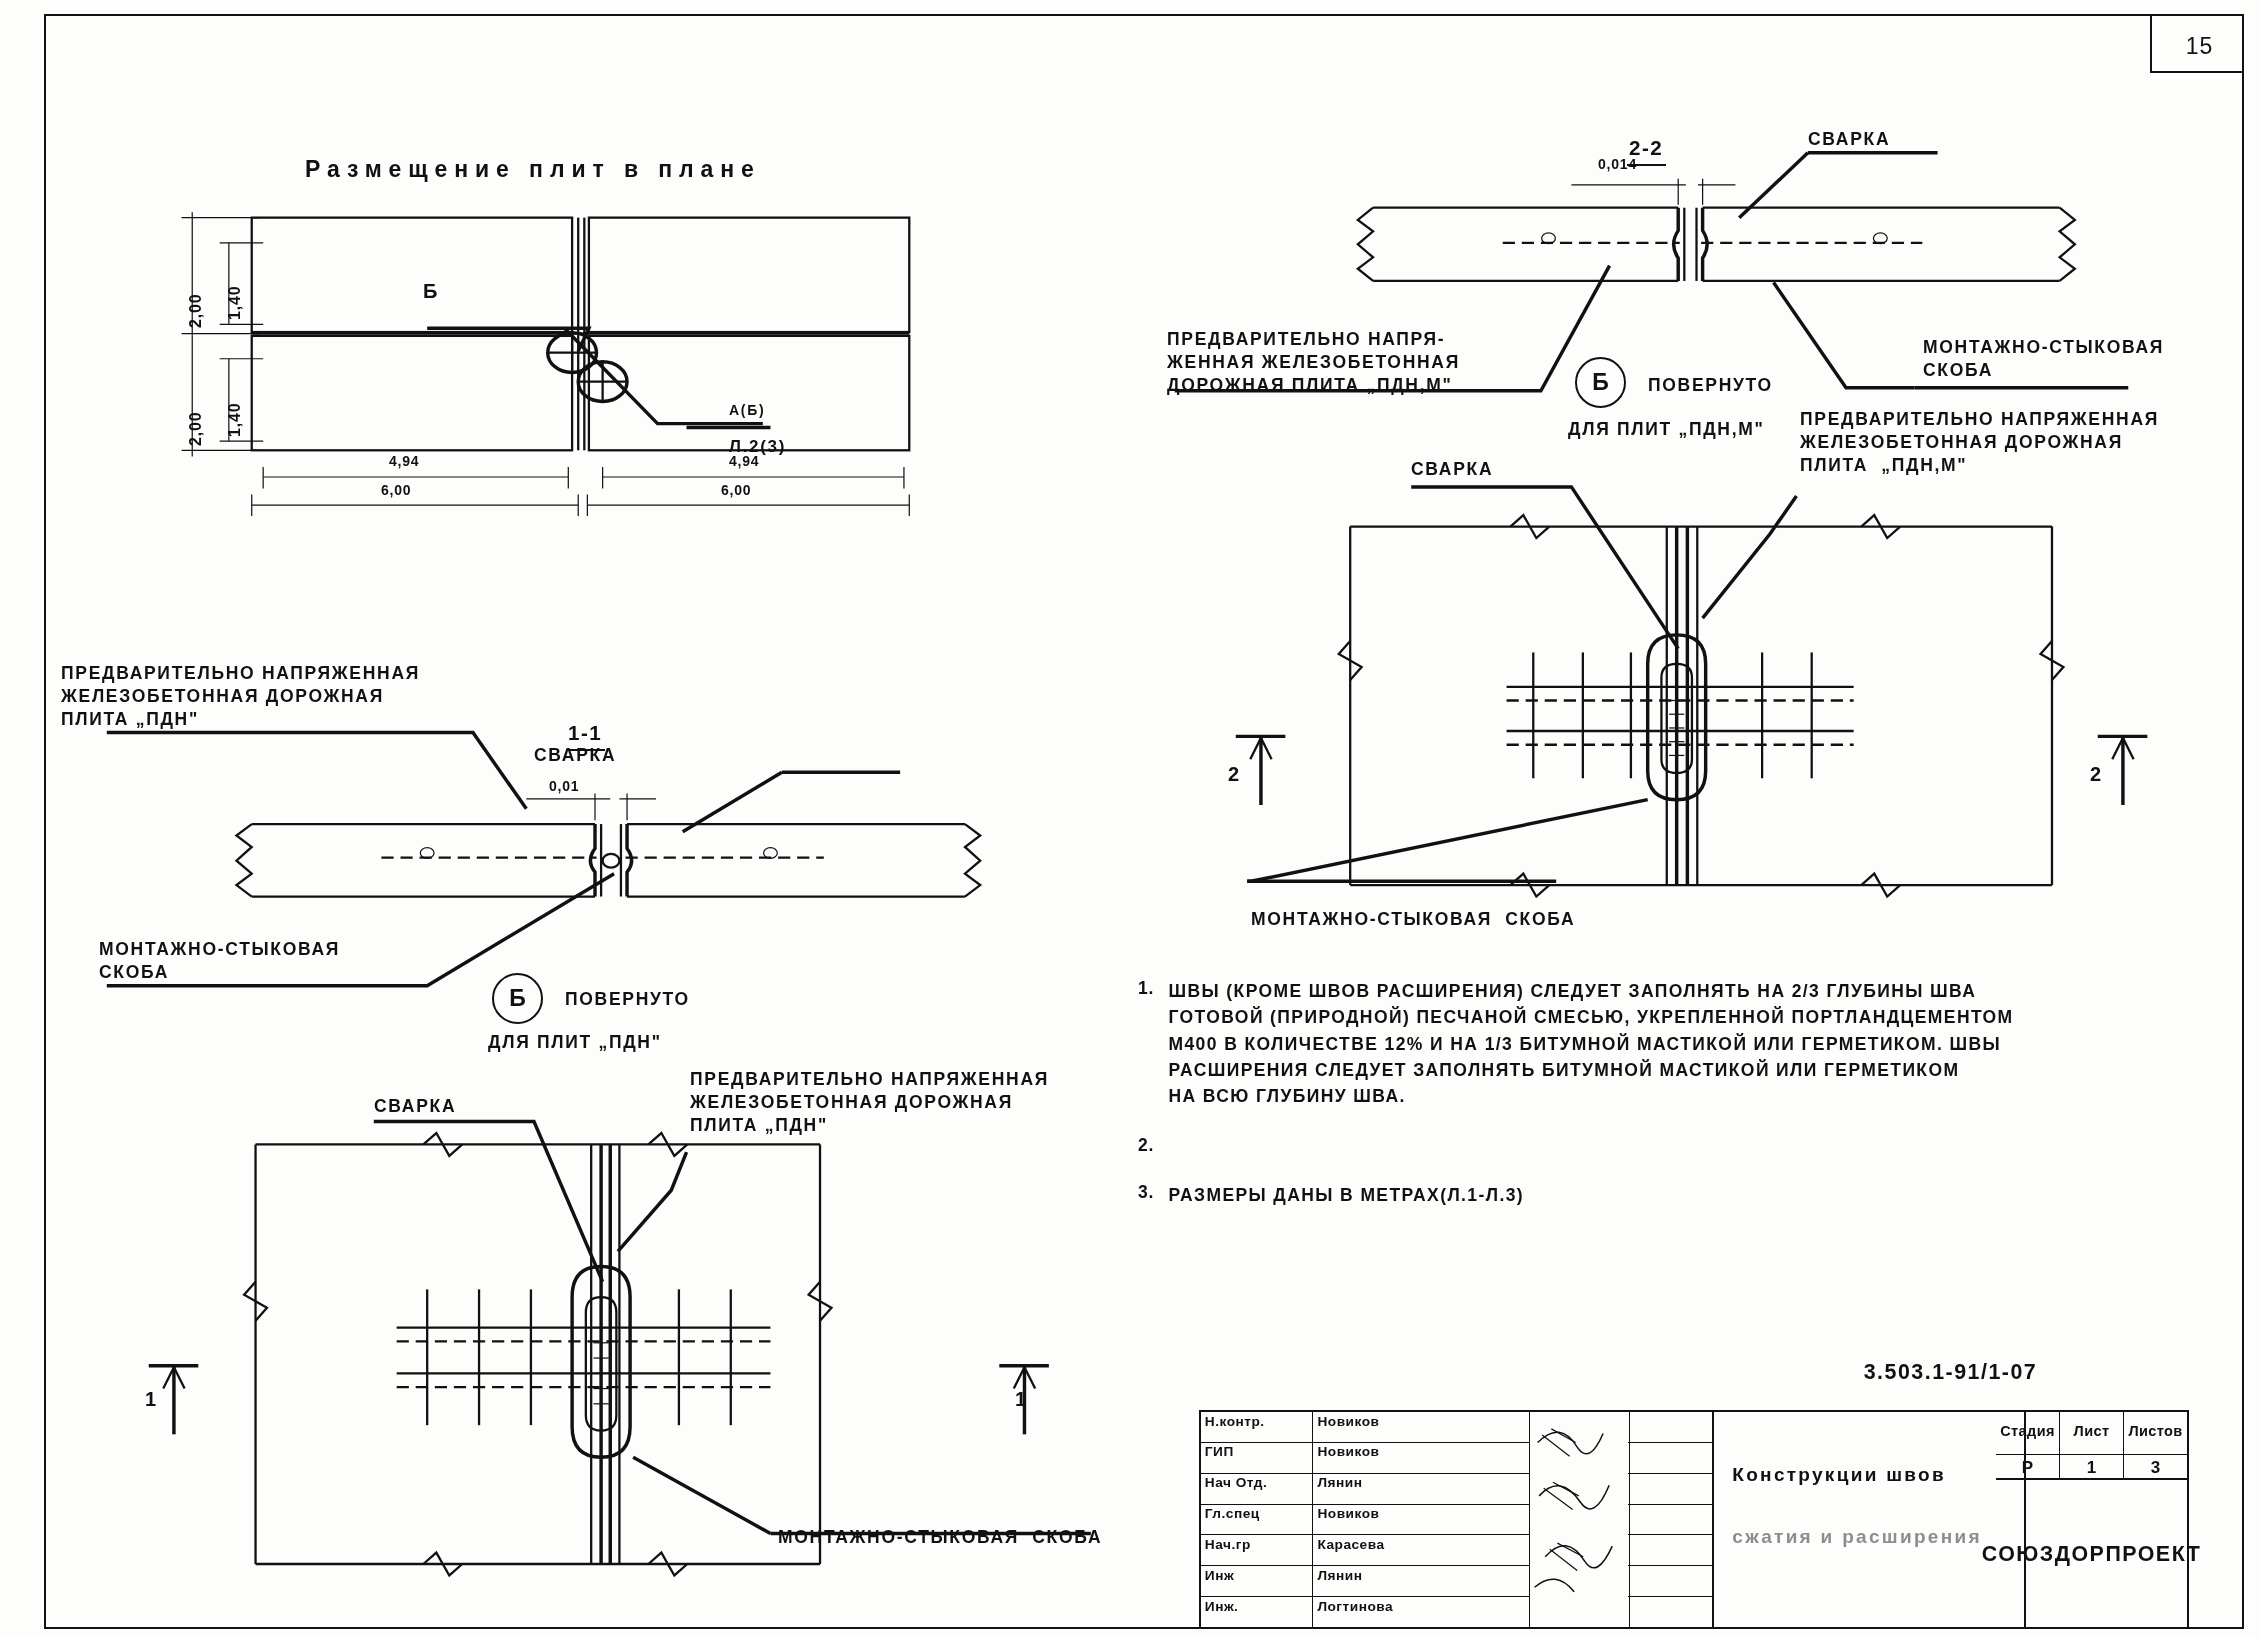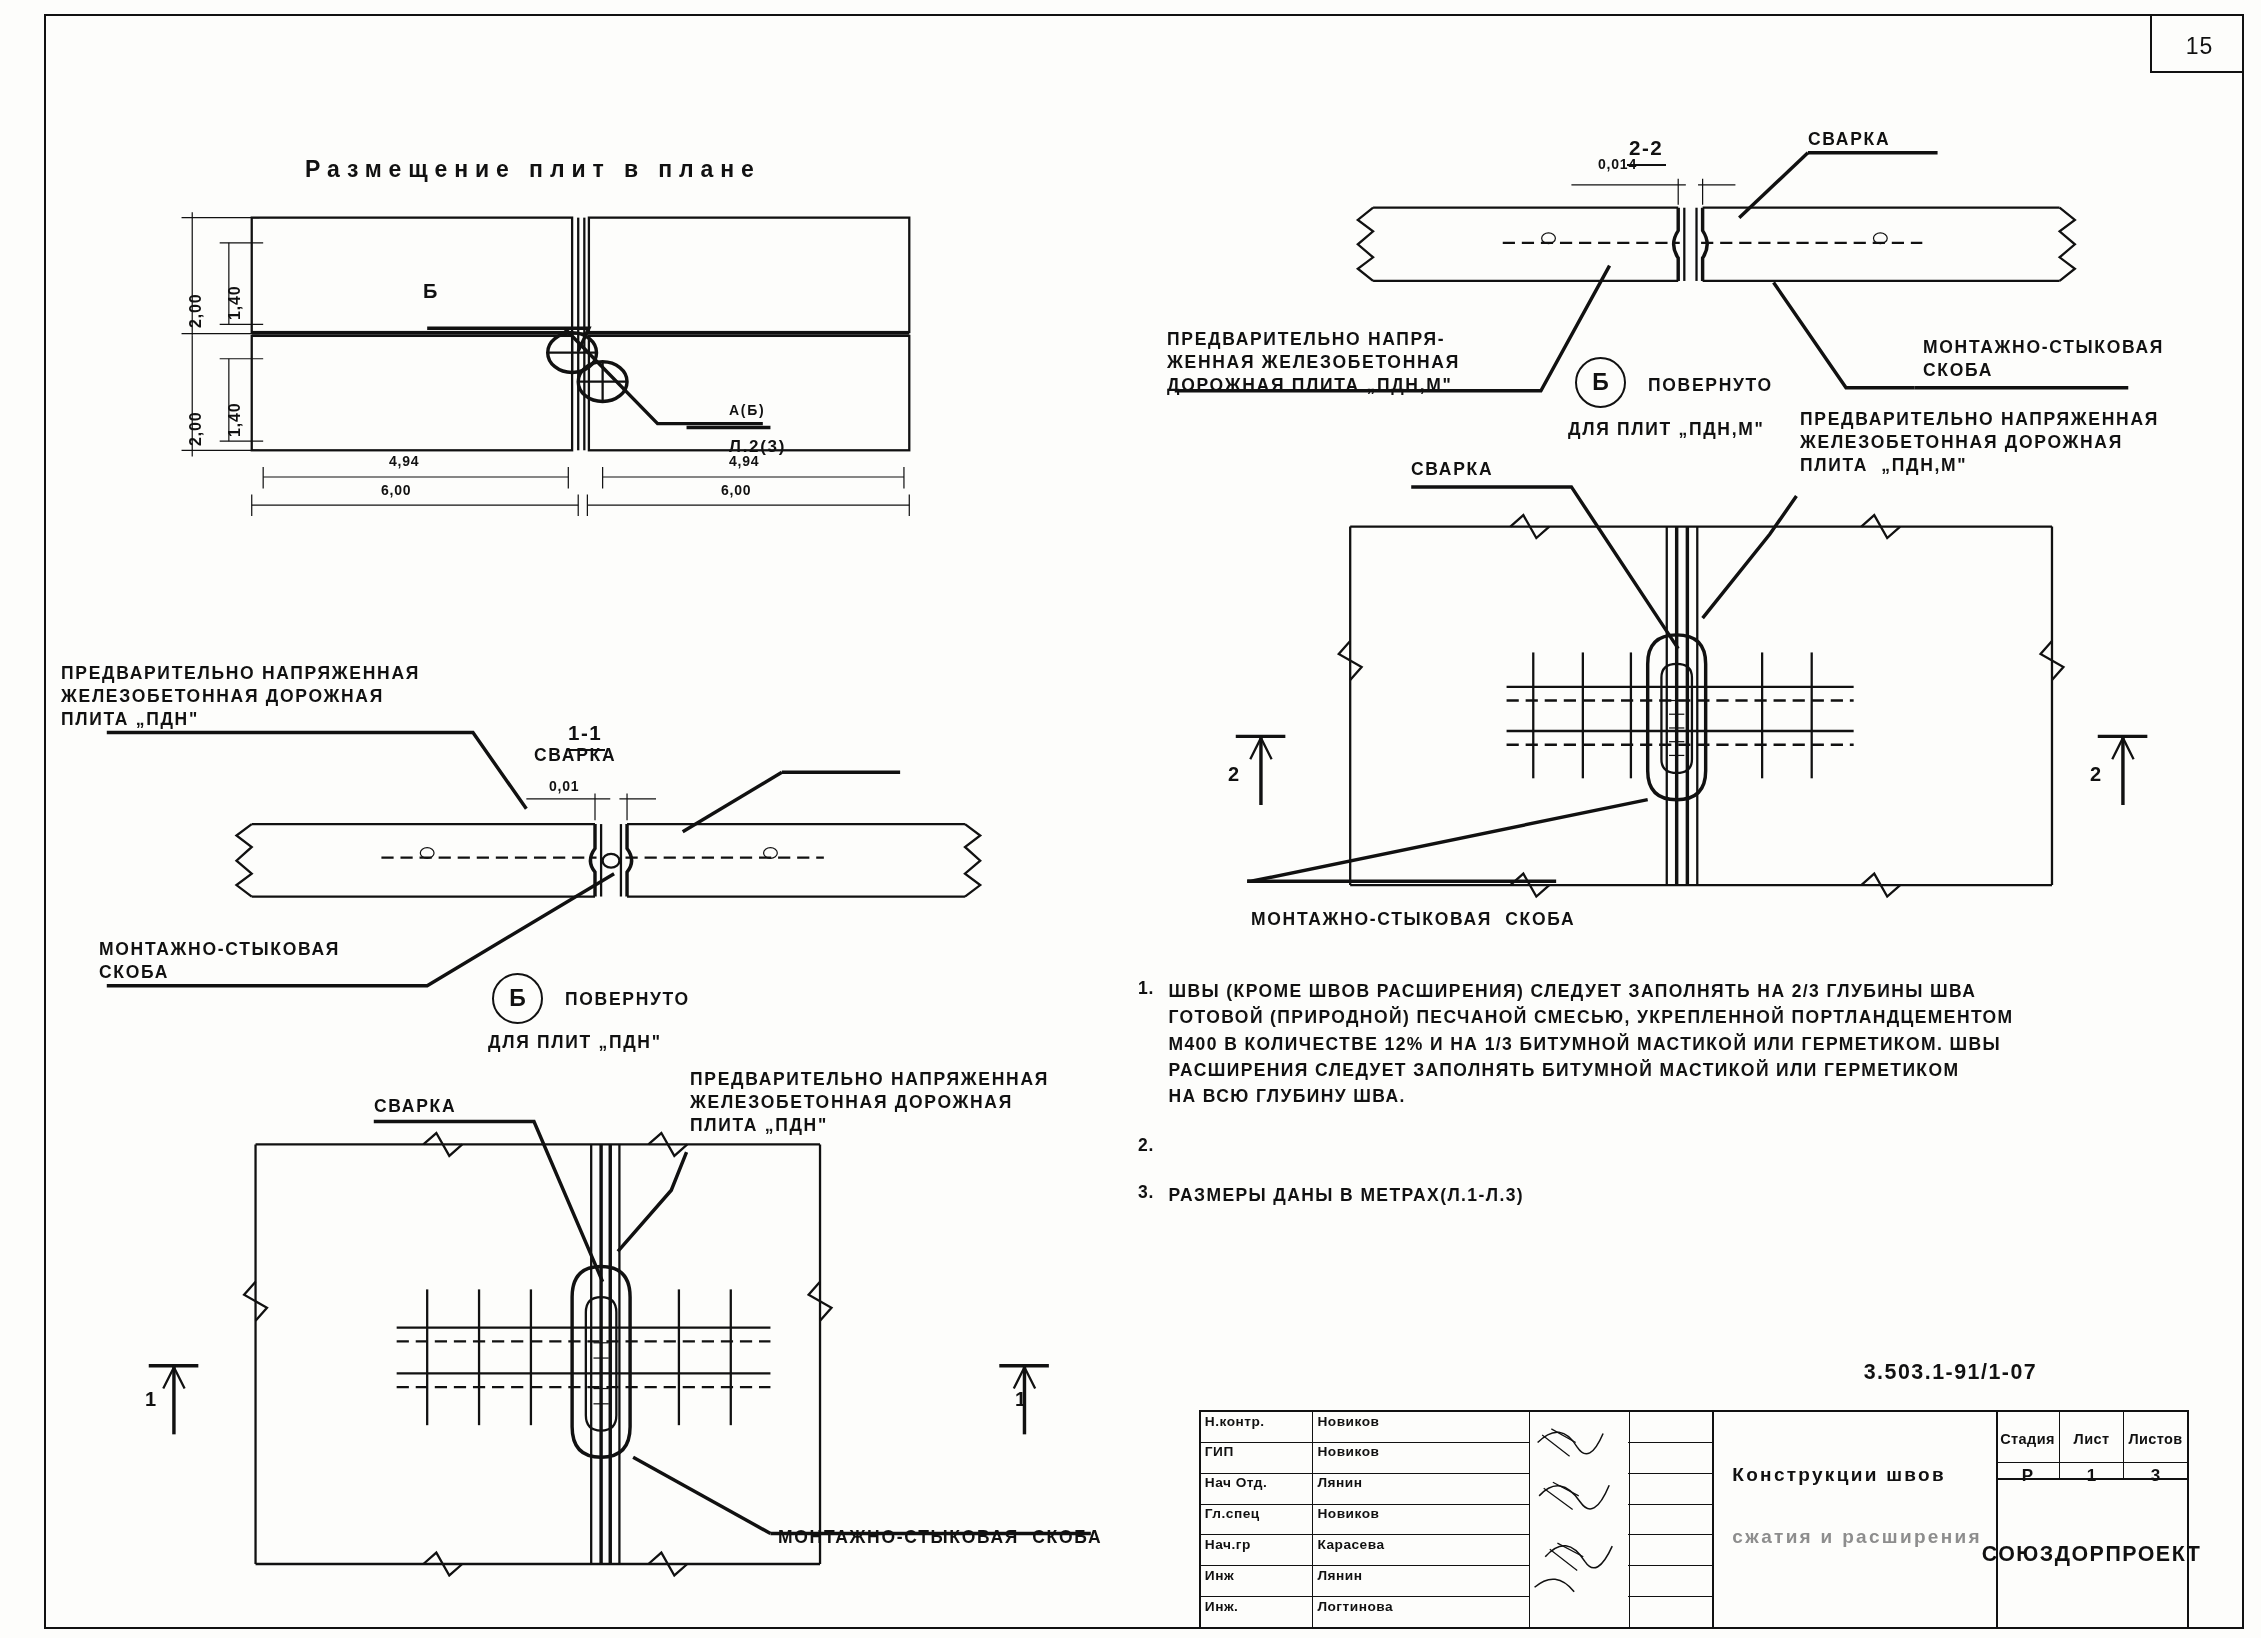--- a/index.html
+++ b/index.html
@@ -52,30 +52,30 @@
   #tb-sign{position:absolute;left:328px;top:0;width:99px;height:100%;
            border-left:1.5px solid #111;border-right:1.5px solid #111;}
   #tb-date{position:absolute;left:427px;top:0;width:84px;height:100%;
            border-right:2.3px solid #111;display:flex;flex-direction:column;}
   .tb-date-row{flex:1;border-bottom:1.5px solid #111;}
   .tb-date-row:last-child{border-bottom:none;}
   #tb-main{position:absolute;left:513px;top:0;right:0;height:100%;}
   #tb-code{position:absolute;left:0;top:-52px;width:100%;text-align:center;
            font-size:21.4px;font-weight:700;letter-spacing:1.5px;}
   #tb-name-area{position:absolute;left:0;top:0;width:282px;height:100%;
-                border-right:2.3px solid #111;}
+                border-right:2.3px solid #111;padding-left:28px;}
   .tb-t1{position:absolute;left:18.3px;top:52px;font-size:19px;letter-spacing:2.3px;font-weight:600;}
   .tb-t2{position:absolute;left:18.3px;top:114px;font-size:19px;letter-spacing:2.3px;
          font-weight:600;color:#8d8d8d;}
   #tb-right{position:absolute;left:282px;top:0;right:0;height:100%;}
   #tb-slt{display:flex;height:66px;border-bottom:2.3px solid #111;}
   .slt-c{flex:1;border-right:1.5px solid #111;display:flex;flex-direction:column;}
   .slt-c:last-child{border-right:none;}
   .slt-h{flex:0 0 30.5px;border-bottom:1.5px solid #111;text-align:center;
-         font-size:14.5px;font-weight:600;letter-spacing:0.4px;padding-top:19px;}
+         font-size:14.5px;font-weight:600;letter-spacing:0.4px;padding-top:11px;}
   .slt-v{flex:1;text-align:center;font-size:17px;font-weight:600;padding-top:3.1px;}
   #tb-org{height:calc(100% - 66px);display:flex;align-items:center;justify-content:center;
           font-size:21.4px;font-weight:700;letter-spacing:1.5px;text-align:center;}
 </style>
 </head>
 <body>
 
 <div id="sheet">
 
   <div class="frame-outer">

